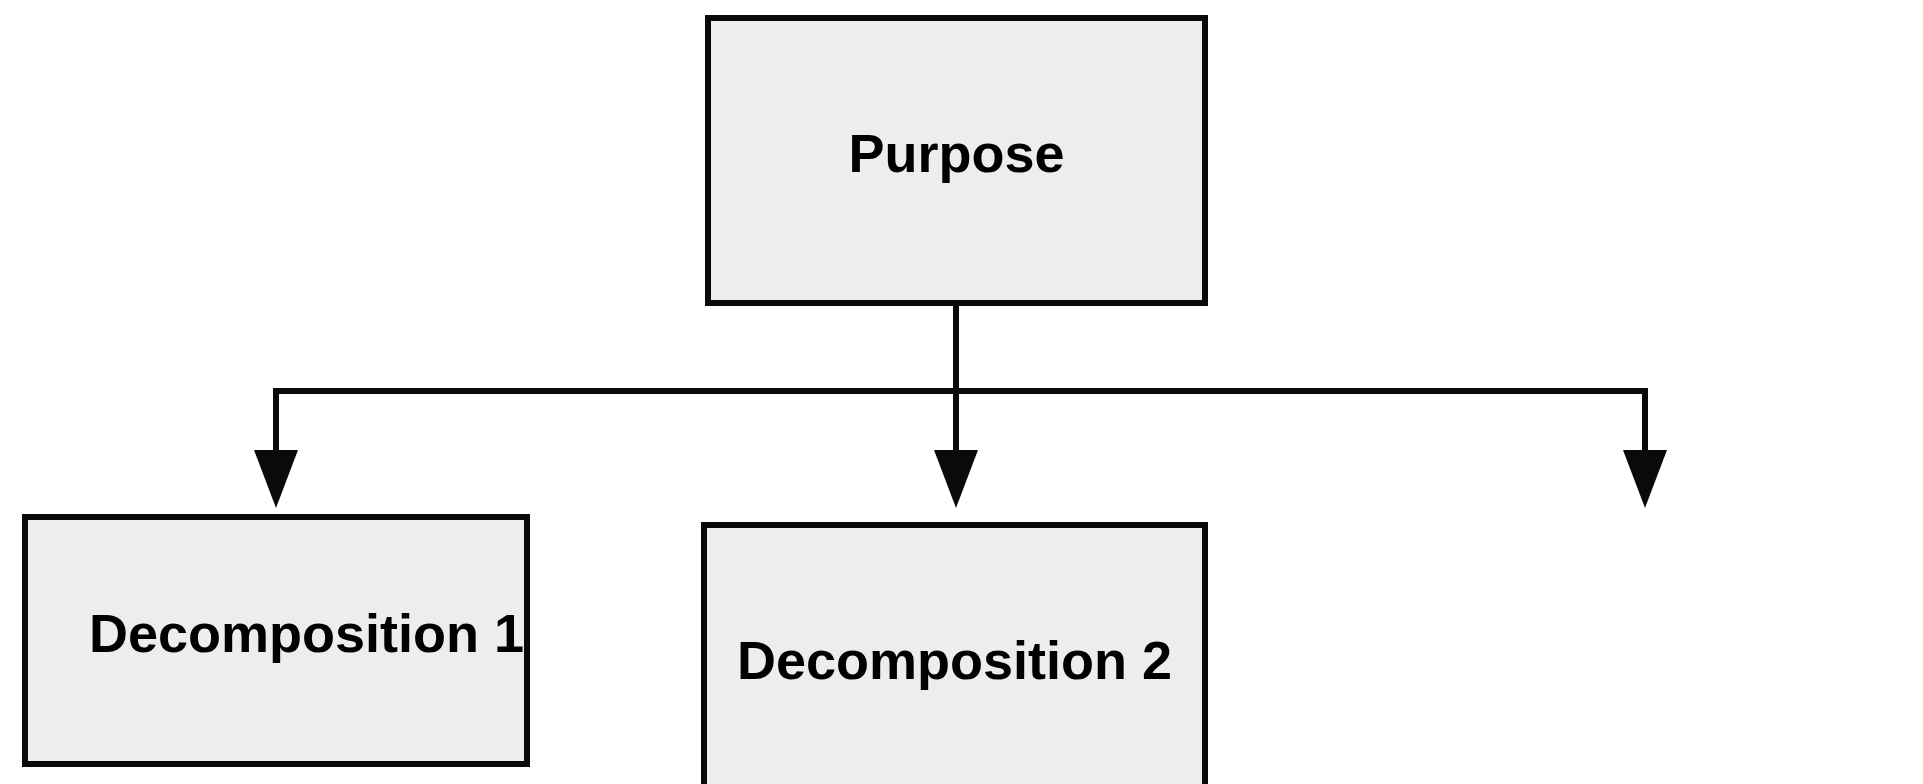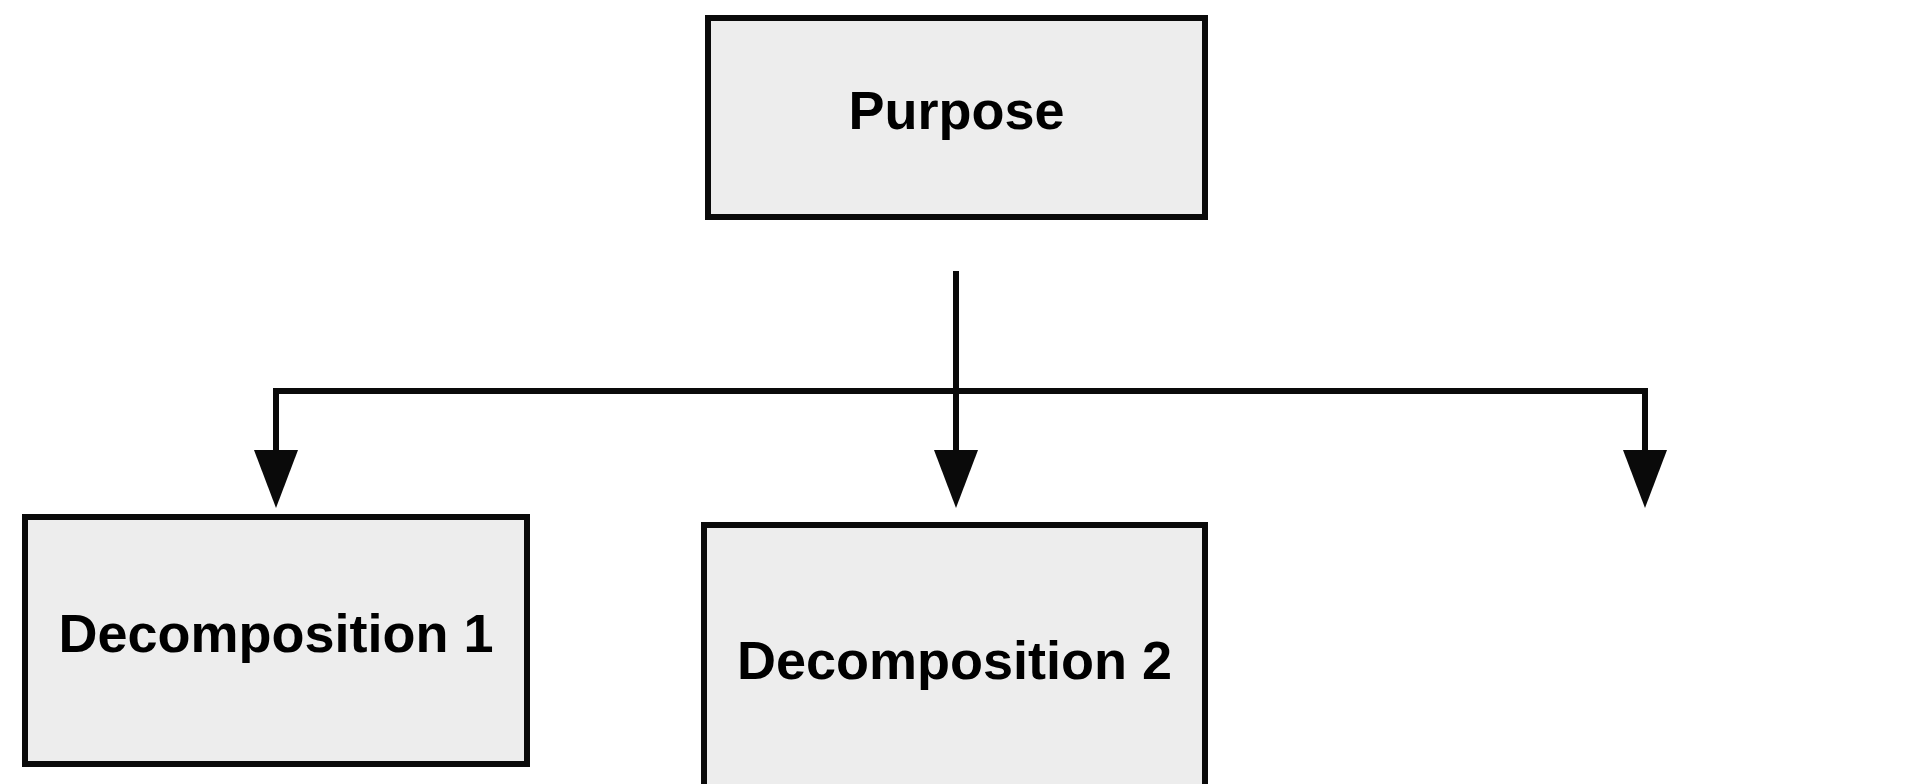--- a/index.html
+++ b/index.html
@@ -36,22 +36,22 @@
     text-align: center;
   }
   .node-label {
     font-size: 54px;
     font-weight: bold;
     color: var(--text);
     letter-spacing: 0px;
     line-height: 1.1;
     padding-bottom: 14px; 
   }
-  .node-purpose        { left: 705px;  top: 15px;  width: 503px; height: 205px; }
-  .node-decomposition1 { left: 22px;   top: 514px; width: 508px; height: 253px; }
+  .node-purpose        { left: 705px;  top: 15px;  width: 503px; height: 291px; }
+  .node-decomposition1 { left: 22px;   top: 514px; width: 508px; height: 253px; justify-content: flex-end; }
   .node-decomposition2 { left: 701px;  top: 514px; width: 507px; height: 291px; margin-top: 8px; }
   .node-decomposition3 { left: 1390px; top: 514px; width: 507px; height: 253px; }
 </style>
 </head>
 <body>
 
 <div class="canvas">
 
   <svg class="connector-layer" viewBox="0 0 1923 784">
 

